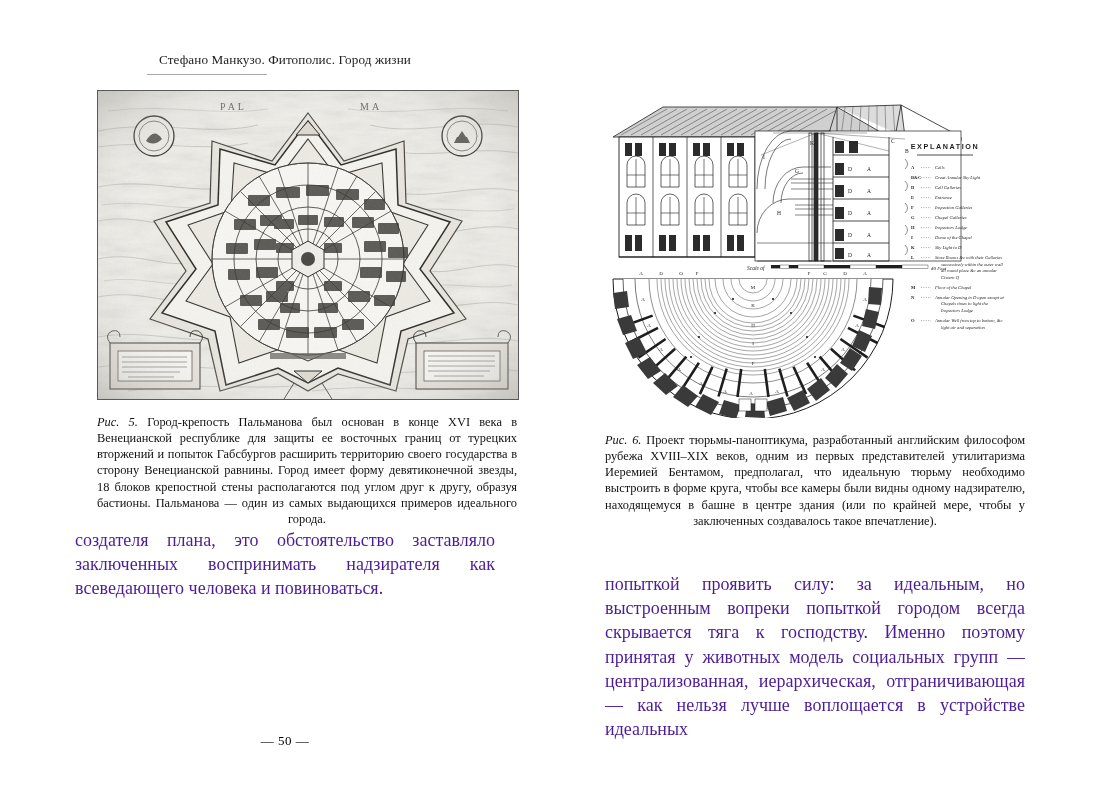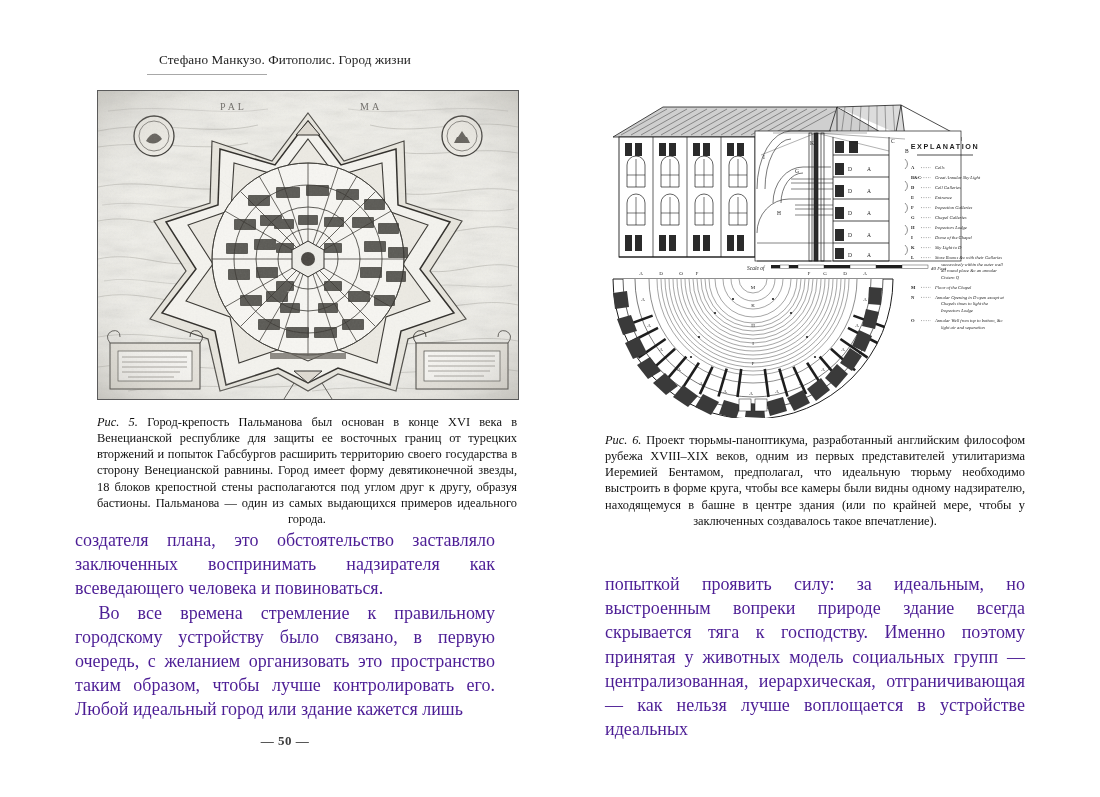--- a/index.html
+++ b/index.html
@@ -111,23 +111,22 @@
   .bodytext p.indent { text-indent: 1.3em; }
 
   
   .folio {
     position: absolute;
     bottom: 48px;
     left: 0;
     width: 420px;
     text-align: center;
     font-size: 13px;
-    color: #404040;
+    color: #000000;
     letter-spacing: .5px;
-    font-weight: bold;
   }
 
   svg { display: block; }
 </style>
 </head>
 <body>
 
 <div class="spread">
 
   <div class="page page-left">
@@ -326,21 +325,20 @@
           </svg>
         </div>
 
         <div class="caption">
           <span class="fig-label">Рис. 5.</span><span> Город-крепость Пальманова был основан в конце XVI века в Венецианской республике для защиты ее восточных границ от турецких вторжений и попыток Габсбургов расширить территорию своего государства в сторону Венецианской равнины. Город имеет форму девятиконечной звезды, 18 блоков крепостной стены располагаются под углом друг к другу, образуя бастионы. Пальманова — один из самых выдающихся примеров идеального города.</span>
         </div>
       </div>
 
       <div class="bodytext" style="top: 528px;">
         <p>создателя плана, это обстоятельство заставляло заключенных воспринимать надзирателя как всеведающего человека и повиноваться.</p>
-        <p class="indent">Во все времена стремление к правильному городскому устройству было связано, в первую очередь, с желанием организовать это пространство таким образом, чтобы лучше контролировать его. Любой идеальный город или здание кажется лишь</p>
       </div>
 
       <div class="folio">— 50 —</div>
     </div>
   </div>
 
   <div class="page page-right">
     <div class="page-inner">
 
       <div class="runhead">
@@ -734,19 +732,19 @@
             </g>
           </svg>
         </div>
 
         <div class="caption">
           <span class="fig-label">Рис. 6.</span><span> Проект тюрьмы-паноптикума, разработанный английским философом рубежа XVIII–XIX веков, одним из первых представителей утилитаризма Иеремией Бентамом, предполагал, что идеальную тюрьму необходимо выстроить в форме круга, чтобы все камеры были видны одному надзирателю, находящемуся в башне в центре здания (или по крайней мере, чтобы у заключенных создавалось такое впечатление).</span>
         </div>
       </div>
 
       <div class="bodytext" style="top: 572px;">
-        <p>попыткой проявить силу: за идеальным, но выстроенным вопреки природе здание всегда скрывается тяга к господству. Именно поэтому принятая у животных модель социальных групп — централизованная, иерархическая, отграничивающая — как нельзя лучше воплощается в устройстве идеальных</p>
+        <p>попыткой проявить силу: за идеальным, но выстроенным вопреки попыткой городом всегда скрывается тяга к господству. Именно поэтому принятая у животных модель социальных групп — централизованная, иерархическая, отграничивающая — как нельзя лучше воплощается в устройстве идеальных</p>
       </div>
 
     </div>
   </div>
 
 </div>
 
 </body></html>

